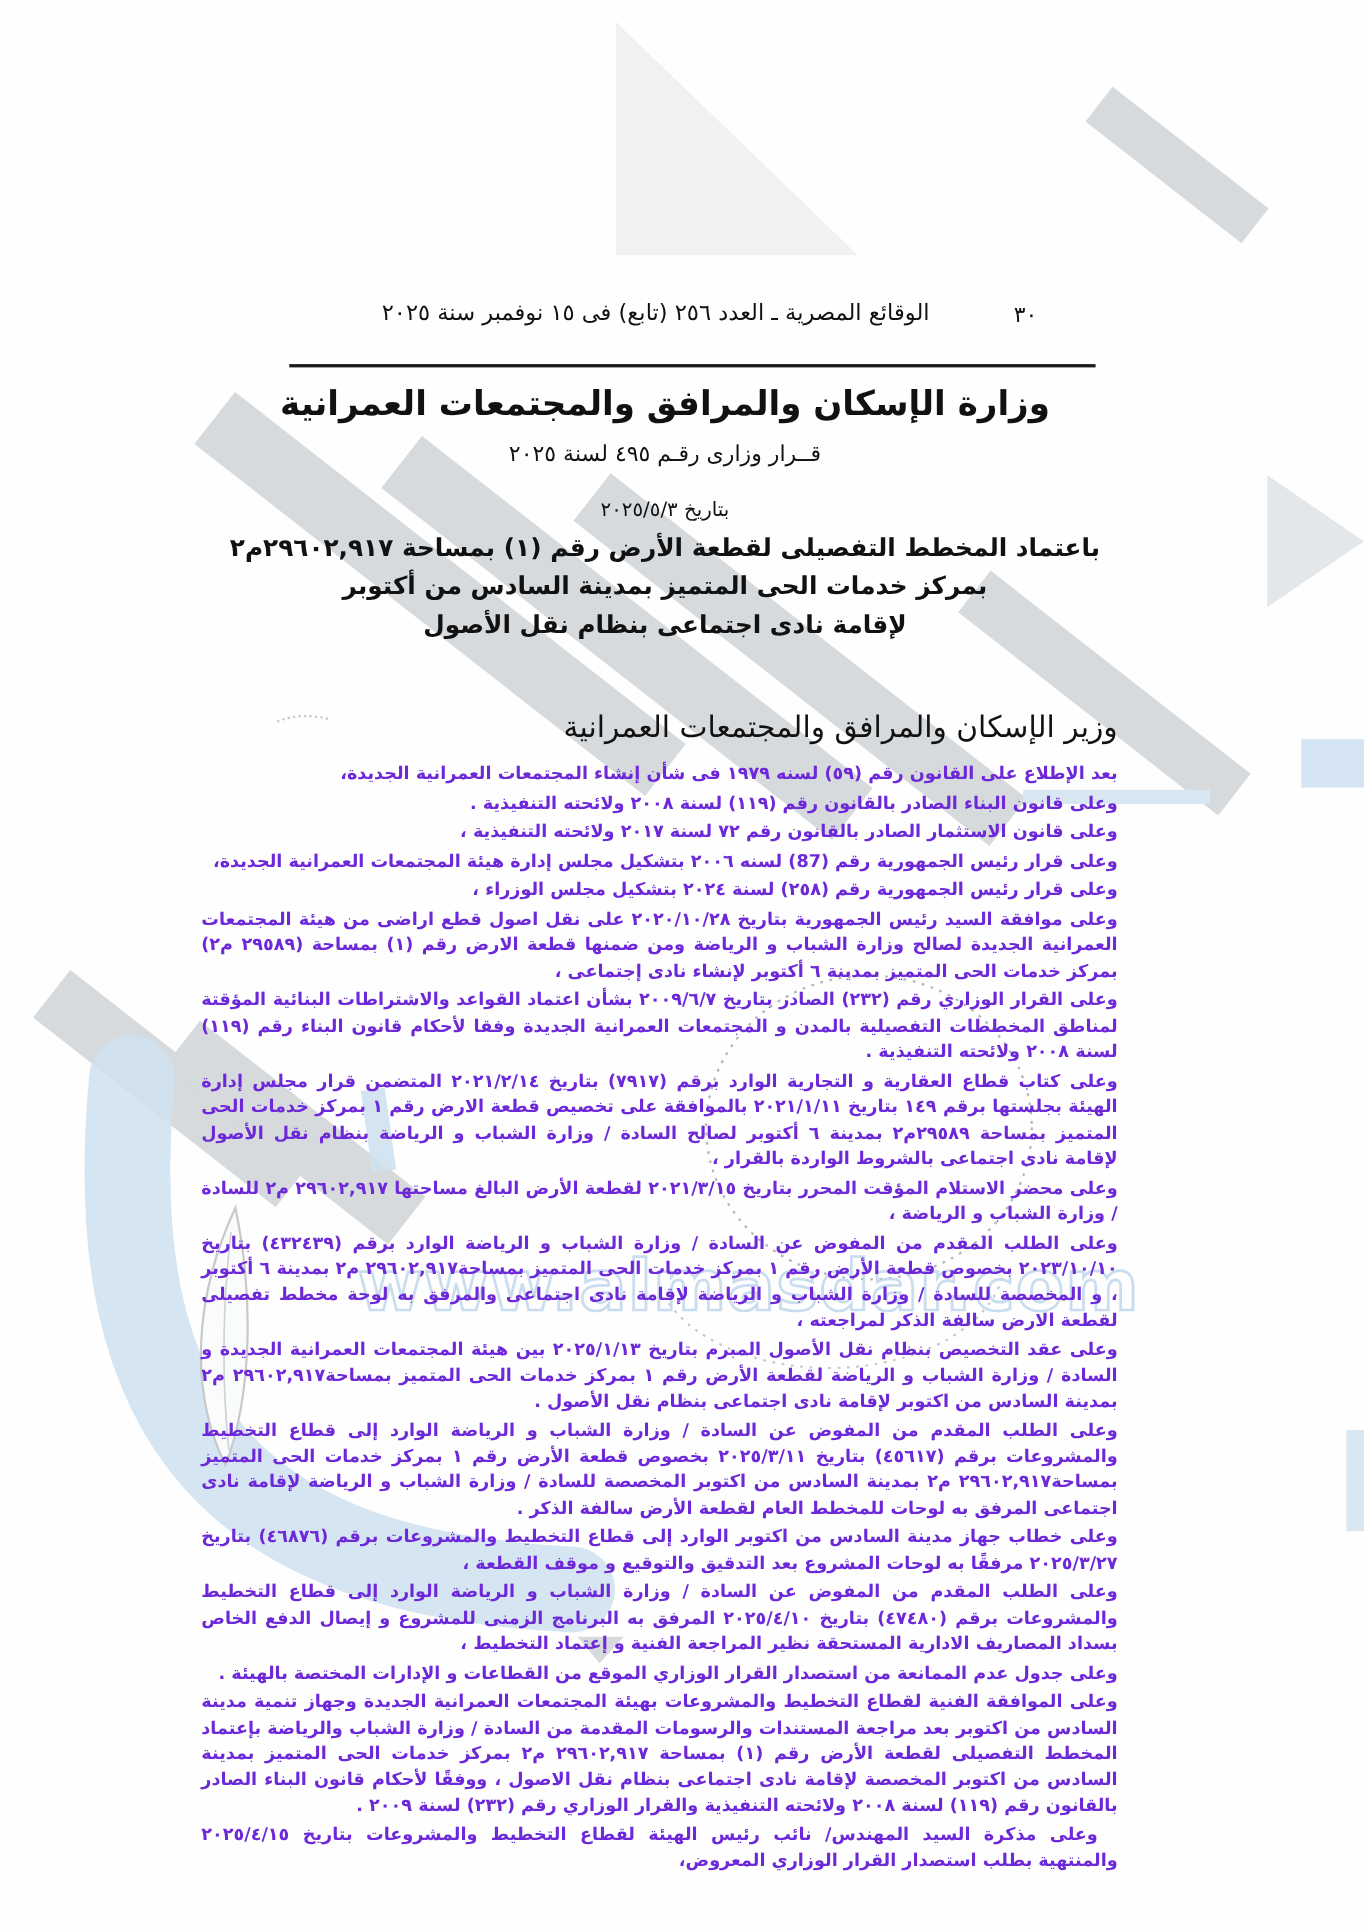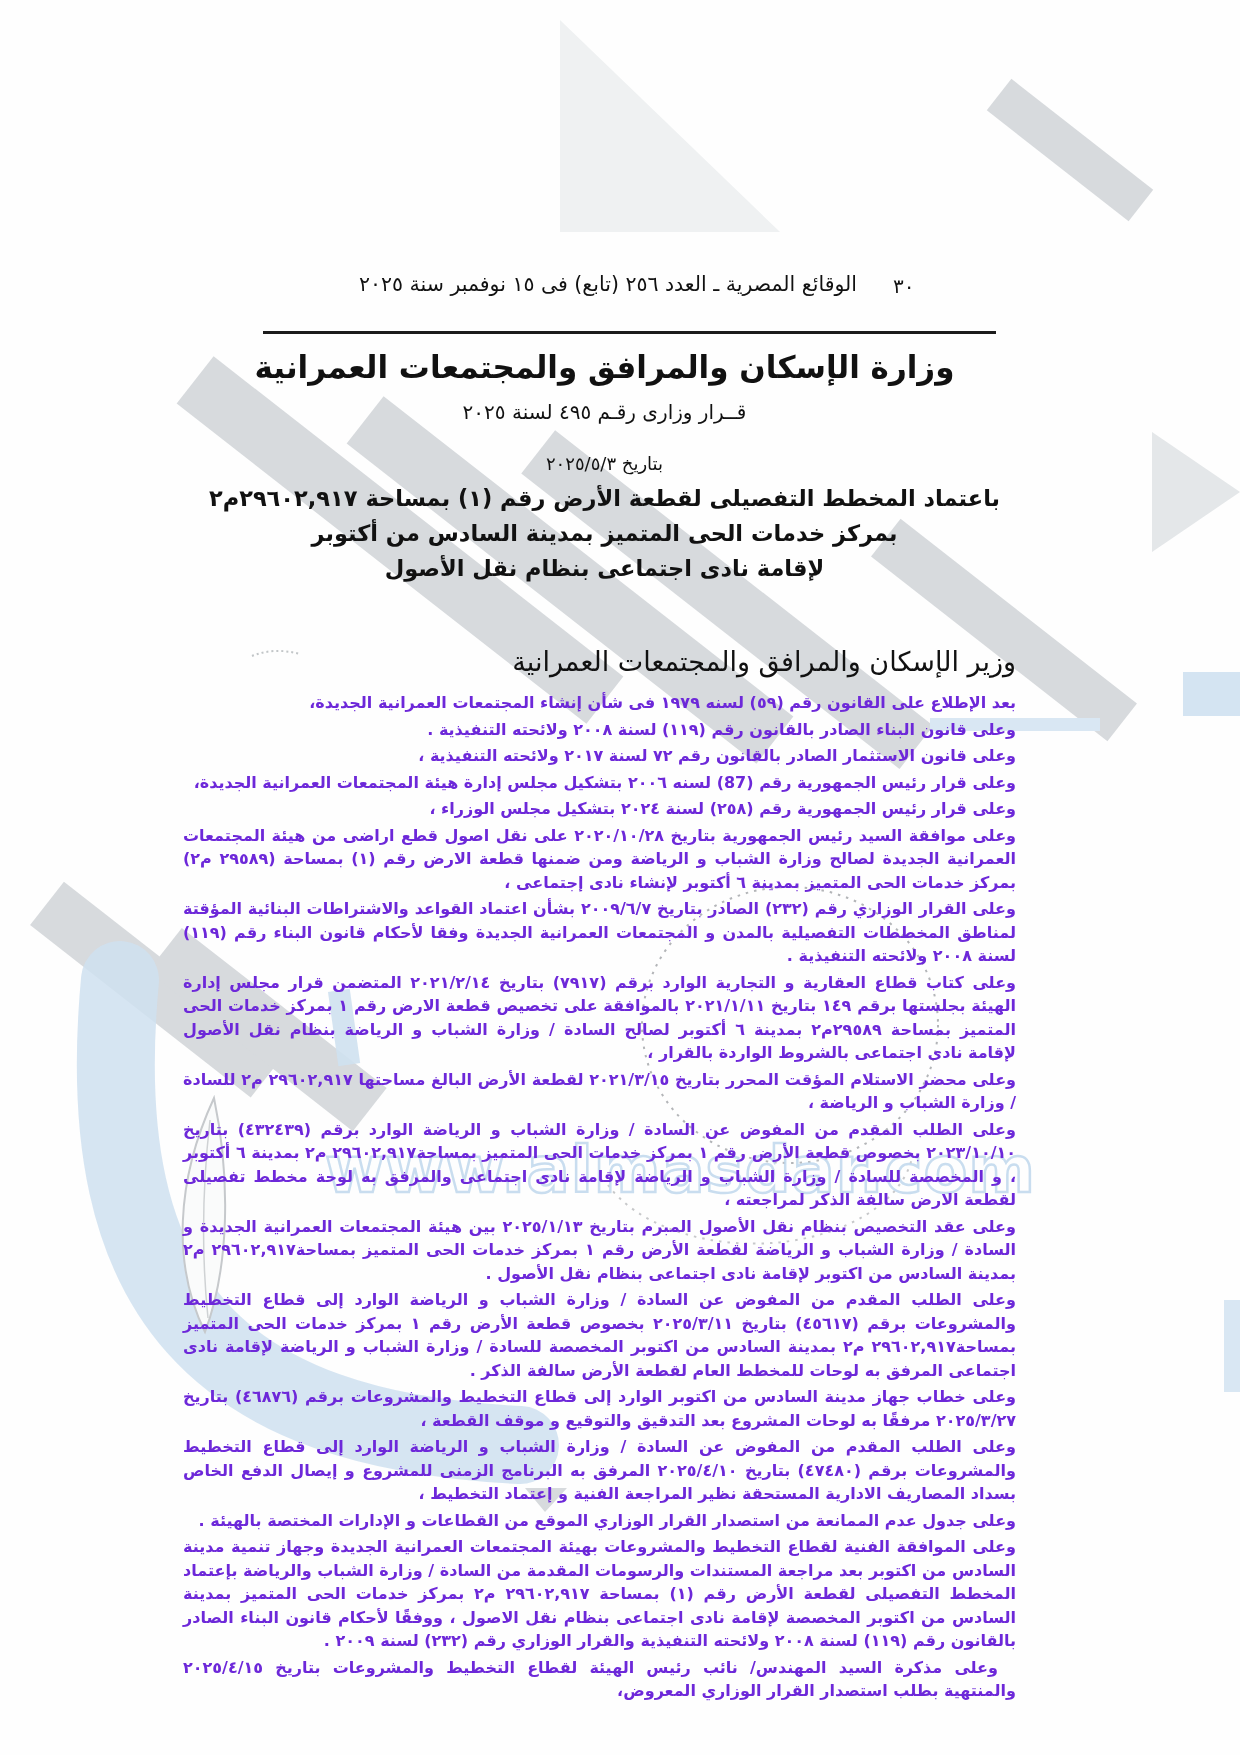--- a/index.html
+++ b/index.html
@@ -18,26 +18,26 @@
     font-family:"DejaVu Sans", sans-serif; font-weight:bold;
     font-size:64px; letter-spacing:1px;
     color:rgba(255,255,255,0.1);
     -webkit-text-stroke:2.5px #bcd6ec;
     text-stroke:2.5px #bcd6ec;
     opacity:.8; pointer-events:none; white-space:nowrap;
   }
   
   .content { position:absolute; inset:0; z-index:2; }
   .gazette-line {
-    position:absolute; top:272px; left:338px; width:540px;
+    position:absolute; top:272px; left:326px; width:540px;
     text-align:center; font-size:20.5px; white-space:nowrap;
   }
   .page-number {
     position:absolute; top:274px; left:893px; width:50px;
-    font-size:20px; text-align:left;
+    font-size:20px; text-align:right;
   }
   .header-rule {
     position:absolute; top:331px; left:263px; width:733px; height:3px;
     background:#1c1c1c;
   }
   .title-block {
     position:absolute; top:349px; left:188px; width:833px;
     text-align:center;
   }
   .ministry   { font-size:31px; font-weight:bold; margin-bottom:15px; letter-spacing:-.5px; }

